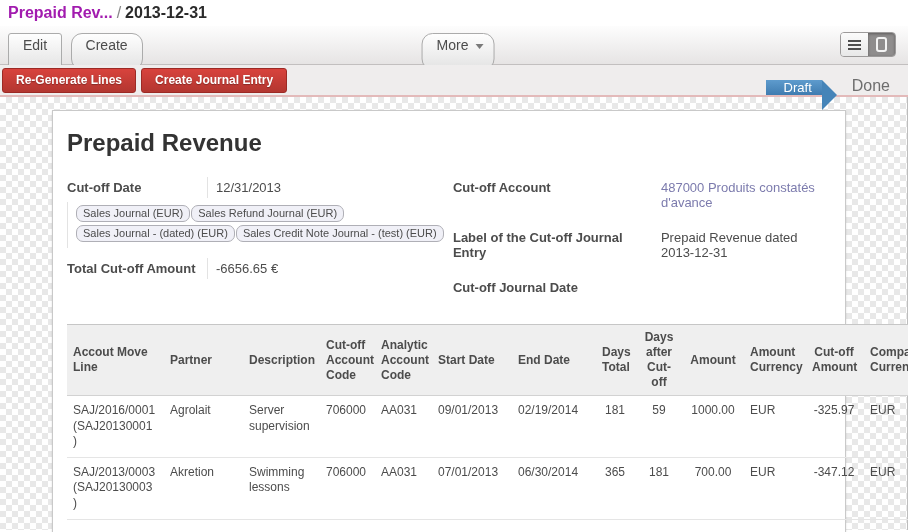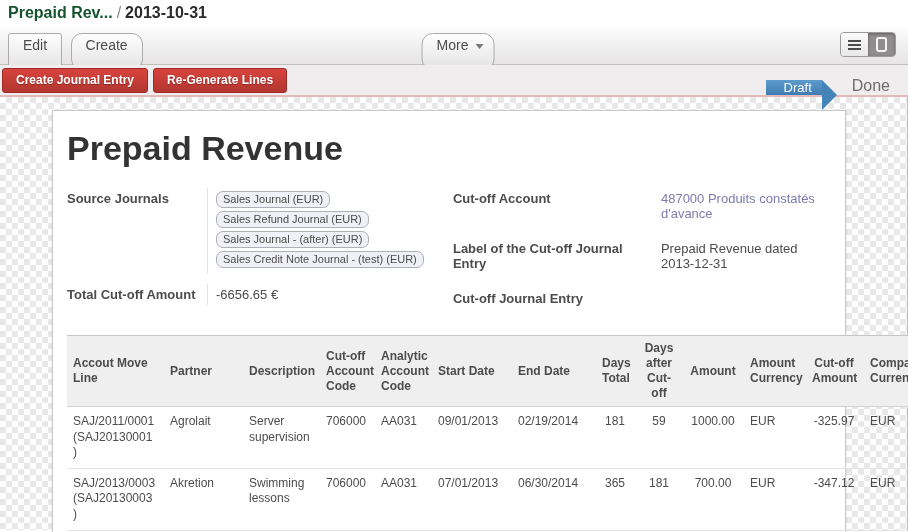--- a/index.html
+++ b/index.html
@@ -9,21 +9,21 @@
     color: #4c4c4c;
     background: #fff;
     position: relative;
   }
 
   
   .breadcrumb-row {
     height: 26px; background: #fff; padding: 4px 0 0 8px;
     font-size: 16px; font-weight: bold; white-space: nowrap;
   }
-  .crumb-link { color: #14532d; cursor: pointer; }
+  .crumb-link { color: #a21caf; cursor: pointer; }
   .crumb-sep { color: #888; font-weight: normal; padding: 0 4px; }
   .crumb-current { color: #2b2b2b; }
 
   
   .toolbar {
     position: relative; height: 39px;
     background: linear-gradient(#fdfdfd, #e6e4e4);
     border-bottom: 1px solid #c2bfbf;
     padding: 7px 8px 0 8px;
   }
@@ -100,21 +100,21 @@
     border-right: 1px solid #bdbdbd;
     padding-top: 13px;
   }
   .sheet {
     width: 794px; min-height: 398px; margin-left: 52px;
     background: #fff; border: 1px solid #c9c9c9;
     box-shadow: 0 1px 2px rgba(0,0,0,.12);
     padding: 18px 14px 14px 14px;
     position: relative;
   }
-  .sheet-title { font-size: 34px; font-weight: bold; color: #333; margin-bottom: 20px; }
+  .sheet-title { font-size: 24px; font-weight: bold; color: #333; margin-bottom: 20px; }
 
   
   .form-columns { display: flex; }
   .fg-left { width: 392px; }
   .fg-right { width: 384px; }
   .frow { display: flex; margin-bottom: 4px; }
   .flabel { font-size: 13px; font-weight: bold; color: #4c4c4c; padding: 3px 6px 3px 0; }
   .fg-left .flabel { width: 140px; flex: none; }
   .fg-right .flabel { width: 200px; flex: none; }
   .fvalue { font-size: 13px; color: #4c4c4c; padding: 3px 0 3px 8px; flex: 1; }
@@ -145,21 +145,21 @@
   table.lines th.num, table.lines td.num { text-align: center; }
   
   .c0{width:97px}.c1{width:79px}.c2{width:77px}.c3{width:55px}.c4{width:57px}
   .c5{width:80px}.c6{width:84px}.c7{width:40px}.c8{width:48px}.c9{width:60px}
   .c10{width:62px}.c11{width:58px}.c12{width:55px}
 </style>
 </head>
 <body>
 
 <div class="breadcrumb-row">
-  <span class="crumb-link">Prepaid Rev...</span><span class="crumb-sep">/</span><span class="crumb-current">2013-10-31</span>
+  <span class="crumb-link">Prepaid Rev...</span><span class="crumb-sep">/</span><span class="crumb-current">2013-12-31</span>
 </div>
 
 <div class="toolbar">
   <span class="btn">Edit</span>
   <span class="btn">Create</span>
   <span class="btn btn-more"><span>More</span><span class="caret"></span></span>
   <div class="view-switcher">
     <div class="switch-seg">
       <span class="icon-list-glyph">
           <i></i>
@@ -167,57 +167,60 @@
           <i></i>
         </span>
     </div>
     <div class="switch-seg active">
       <span class="icon-form-glyph"></span>
     </div>
   </div>
 </div>
 
 <div class="action-bar">
+  <span class="btn-red">Re-Generate Lines</span>
   <span class="btn-red">Create Journal Entry</span>
-  <span class="btn-red">Re-Generate Lines</span>
   <div class="statusbar">
     <div class="status-step-active">Draft</div>
     <div class="status-step">Done</div>
   </div>
 </div>
 
 <div class="content">
   <div class="sheet">
     <div class="sheet-title">Prepaid Revenue</div>
 
     <div class="form-columns">
       <div class="fg-left">
+        <div class="frow">
+          <span class="flabel">Cut-off Date</span>
+          <span class="fvalue">12/31/2013</span>
+        </div>
         <div class="frow mb10">
-          <span class="flabel">Source Journals</span>
           <span class="fvalue">
-            <span class="tags"><span class="tag">Sales Journal (EUR)</span><span class="tag">Sales Refund Journal (EUR)</span><span class="tag">Sales Journal - (after) (EUR)</span><span class="tag">Sales Credit Note Journal - (test) (EUR)</span></span>
+            <span class="tags"><span class="tag">Sales Journal (EUR)</span><span class="tag">Sales Refund Journal (EUR)</span><span class="tag">Sales Journal - (dated) (EUR)</span><span class="tag">Sales Credit Note Journal - (test) (EUR)</span></span>
           </span>
         </div>
         <div class="frow">
           <span class="flabel">Total Cut-off Amount</span>
           <span class="fvalue">-6656.65 €</span>
         </div>
       </div>
 
       <div class="fg-right">
         <div class="frow mb16">
           <span class="flabel">Cut-off Account</span>
           <span class="fvalue link">487000 Produits constatés d'avance</span>
         </div>
         <div class="frow mb16">
           <span class="flabel">Label of the Cut-off Journal Entry</span>
           <span class="fvalue">Prepaid Revenue dated 2013-12-31</span>
         </div>
         <div class="frow">
-          <span class="flabel">Cut-off Journal Entry</span>
+          <span class="flabel">Cut-off Journal Date</span>
           <span class="fvalue"></span>
         </div>
       </div>
     </div>
 
     <div class="lines-wrap">
       <table class="lines">
         <thead>
           <tr>
             <th class="c0">Accout Move Line</th>
@@ -230,21 +233,21 @@
             <th class="c7 num">Days Total</th>
             <th class="c8 num">Days after Cut-off</th>
             <th class="c9 num">Amount</th>
             <th class="c10">Amount Currency</th>
             <th class="c11 num">Cut-off Amount</th>
             <th class="c12">Company Currency</th>
           </tr>
         </thead>
         <tbody>
             <tr>
-              <td>SAJ/2011/0001 (SAJ20130001)</td>
+              <td>SAJ/2016/0001 (SAJ20130001)</td>
               <td>Agrolait</td>
               <td>Server supervision</td>
               <td>706000</td>
               <td>AA031</td>
               <td>09/01/2013</td>
               <td>02/19/2014</td>
               <td class="num">181</td>
               <td class="num">59</td>
               <td class="num">1000.00</td>
               <td>EUR</td>

